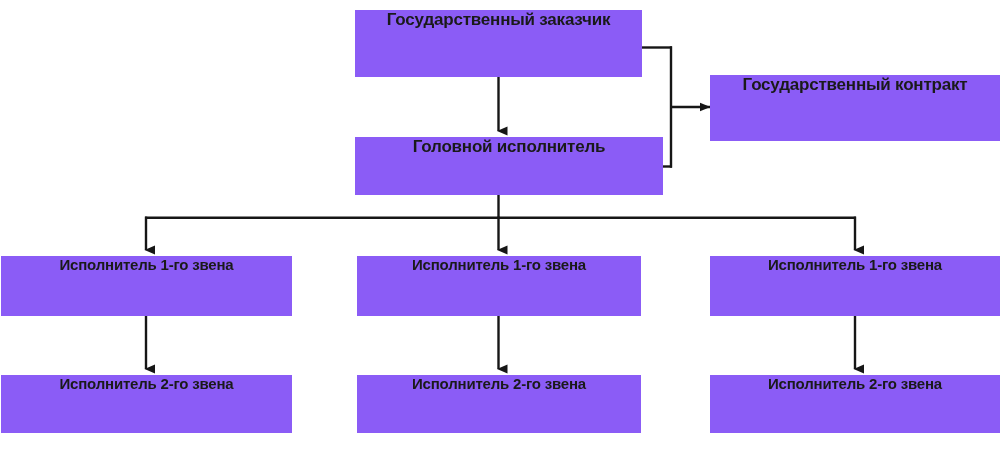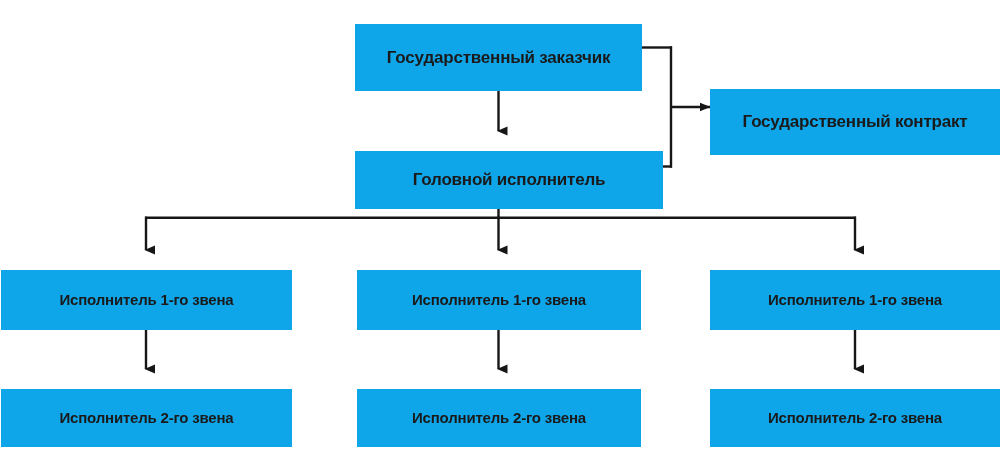--- a/index.html
+++ b/index.html
@@ -12,32 +12,31 @@
   }
   #diagram-root {
     position: relative;
     width: 1000px;
     height: 450px;
     background: #ffffff;
     overflow: hidden;
   }
   .node {
     position: absolute;
-    background: #0ea5e9;
+    background: #8b5cf6;
     display: flex;
-    align-items: center;
+    align-items: flex-start;
     justify-content: center;
     box-sizing: border-box;
     color: #1a1a1a;
     font-weight: 700;
     letter-spacing: -0.2px;
     text-align: center;
     line-height: 1.15;
     user-select: none;
-    margin-top: 14px;
   }
   .node-label {
     display: block;
     padding: 0 6px;
     white-space: nowrap;
   }
   
   #node-customer   { left: 355px; top: 10px;  width: 287px; height: 67px;  font-size: 17px; }
   #node-contract   { left: 710px; top: 75px;  width: 290px; height: 66px;  font-size: 17px; }
   #node-prime      { left: 355px; top: 137px; width: 308px; height: 58px;  font-size: 17px; }

